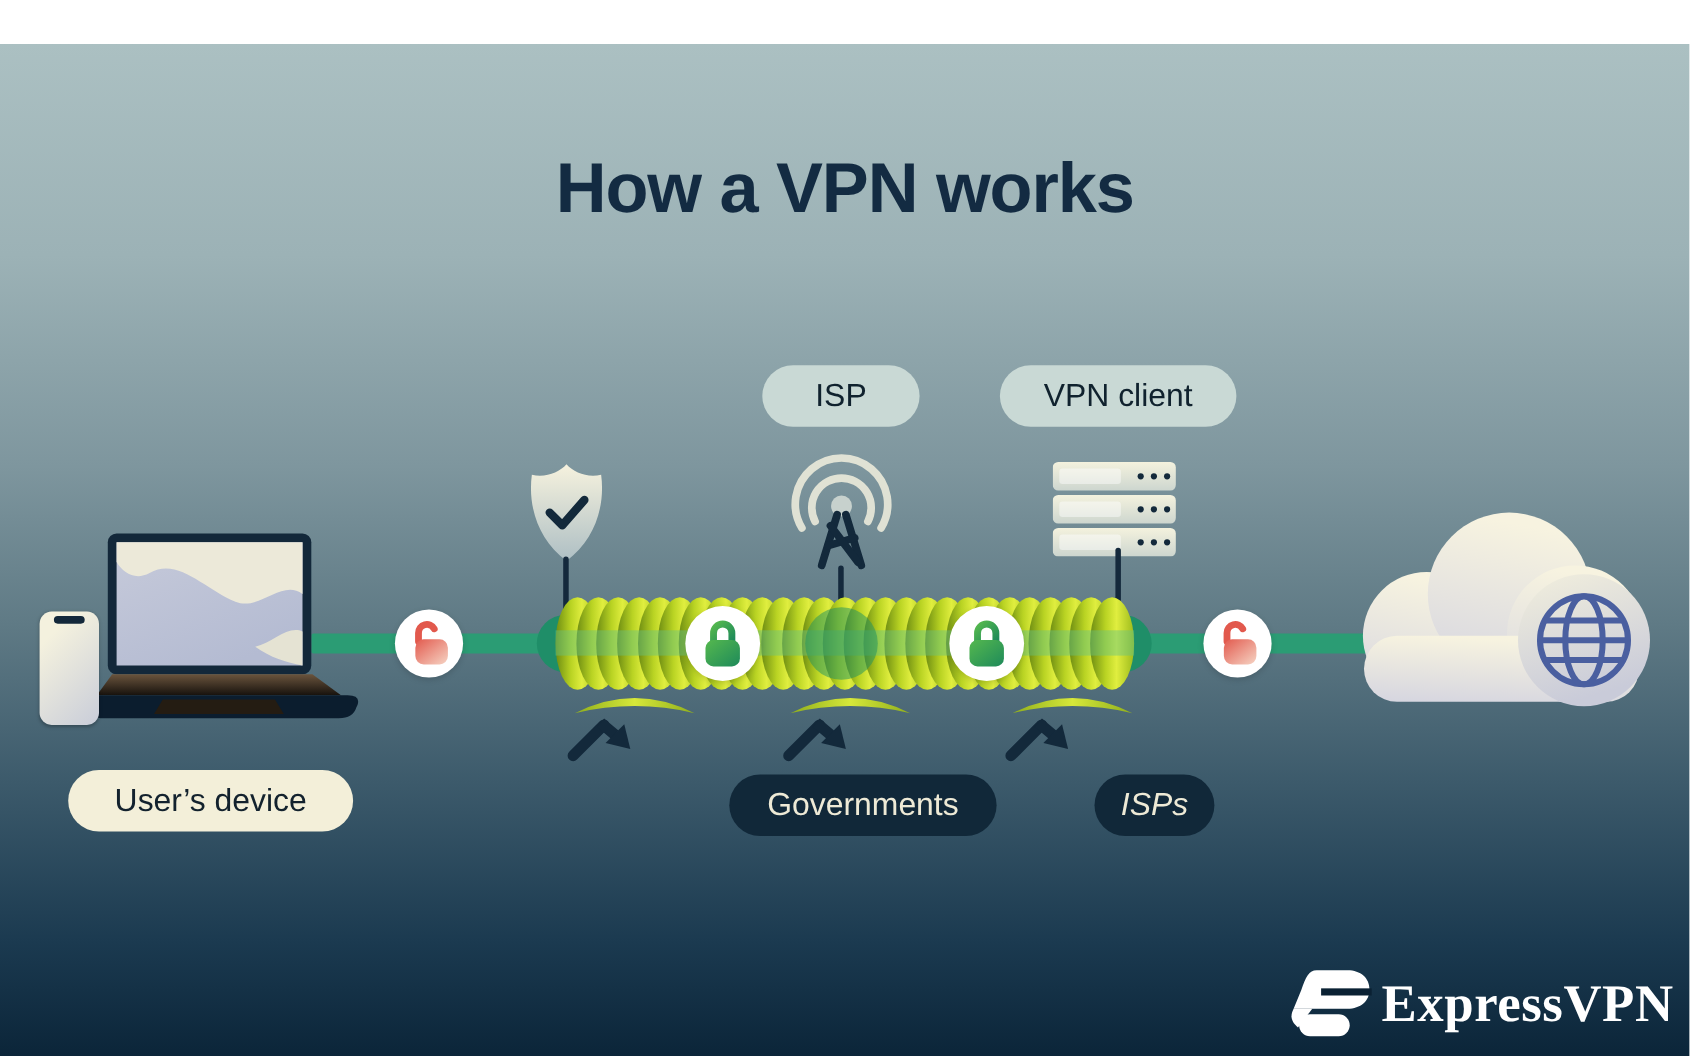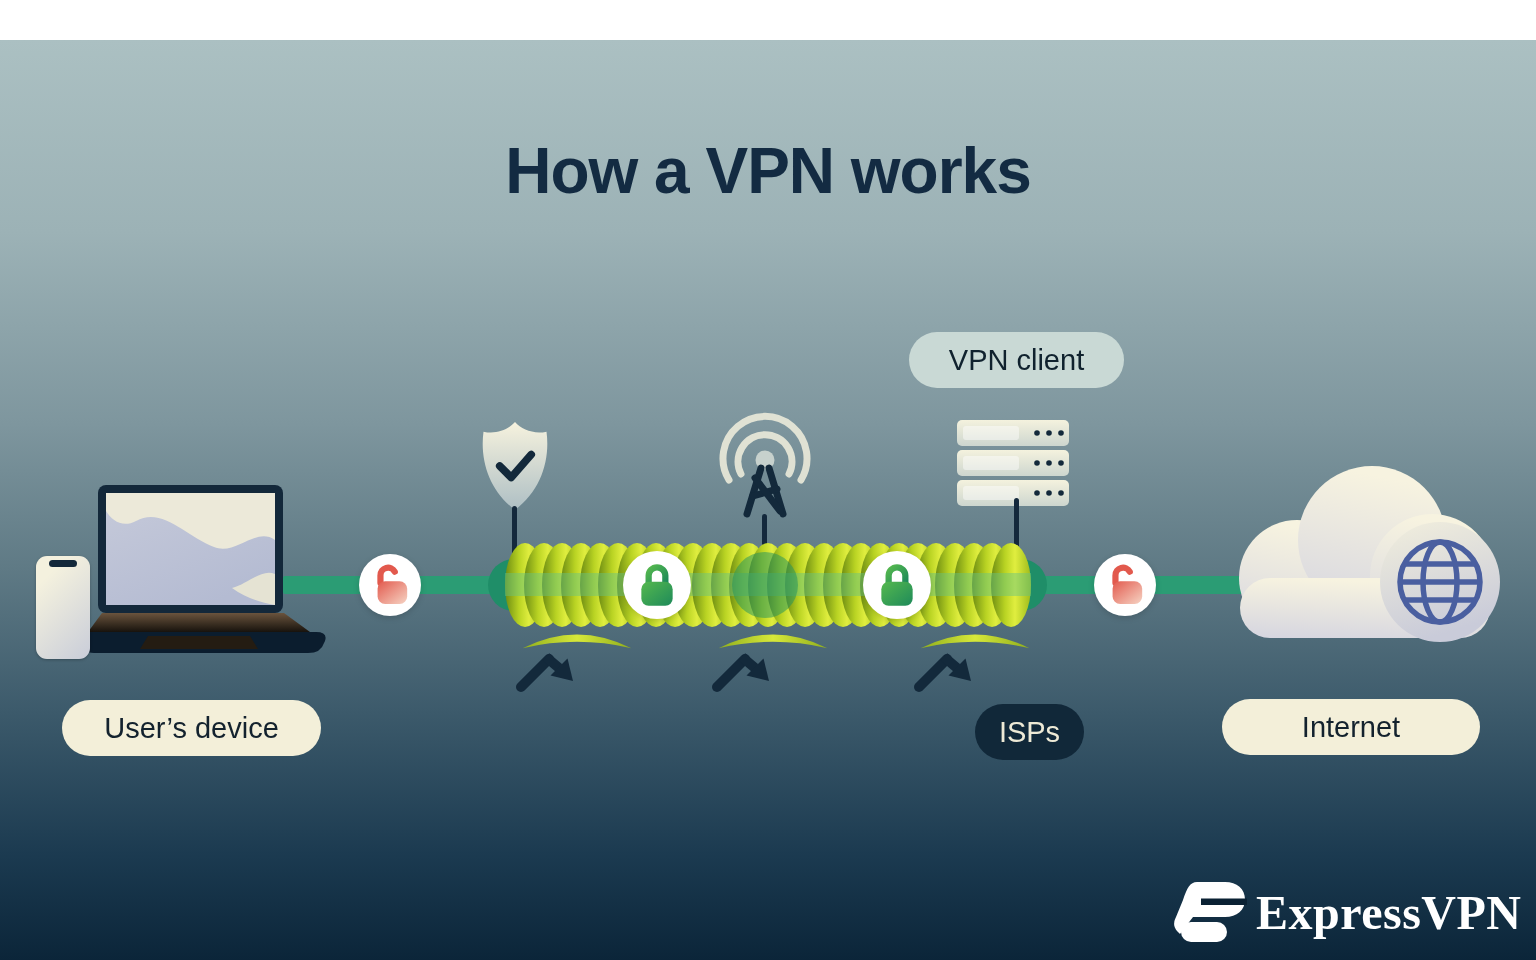--- a/index.html
+++ b/index.html
@@ -56,20 +56,23 @@
     letter-spacing:0.5px;white-space:nowrap;
   }
 </style>
 </head>
 <body>
 
 <div class="stage">
 
   <div class="title">How a VPN works</div>
 
+  <div class="pill pill-node" style="left:693px;top:292px;width:143px;">
+    <span>ISP</span>
+  </div>
   <div class="pill pill-node" style="left:909px;top:292px;width:215px;">
     <span>VPN client</span>
   </div>
 
   <svg class="abs" style="left:473px;top:378px;z-index:2;" width="84" height="96" viewBox="0 0 88 100">
     <defs>
       <linearGradient id="shieldGrad" x1="0" y1="0" x2="0" y2="1">
         <stop offset="0" stop-color="#f6f2de"></stop>
           <stop offset="1" stop-color="#aebfc4"></stop>
       </linearGradient>
@@ -282,25 +285,25 @@
         <line x1="182.5" y1="104" x2="253.5" y2="104"></line>
         <line x1="178" y1="122" x2="258" y2="122"></line>
         <line x1="182.5" y1="140" x2="253.5" y2="140"></line>
       </g>
     </g>
   </svg>
 
   <div class="pill pill-cream" style="left:62px;top:660px;width:259px;">
     <span>User’s device</span>
   </div>
-  <div class="pill pill-threat" style="left:975px;top:664px;width:109px;">
+  <div class="pill pill-threat" style="left:663px;top:664px;width:243px;">
+    <span>Governments</span>
+  </div>
+  <div class="pill pill-threat" style="left:995px;top:664px;width:109px;font-style:italic;">
     <span>ISPs</span>
-  </div>
-  <div class="pill pill-cream" style="left:1222px;top:659px;width:258px;">
-    <span>Internet</span>
   </div>
 
   <svg class="abs" style="left:1163px;top:838px;z-index:2;" width="85" height="68" viewBox="0 0 85 68">
     <path d="M34 4 H62 C74 4 82 11 82 21.5 C82 32 74 39 62 39 H13 L20 22 C24 10 27 4 34 4 Z" fill="#ffffff"></path>
     <path d="M13 39 L30 39 L17 56 C10 50 10 45 13 39 Z" fill="#ffffff"></path>
     <rect x="38" y="20.5" width="46" height="6.5" fill="#0a2133"></rect>
     <rect x="18" y="44" width="46" height="20" rx="10" fill="#ffffff"></rect>
   </svg>
   <div class="logo-word">ExpressVPN</div>
 

